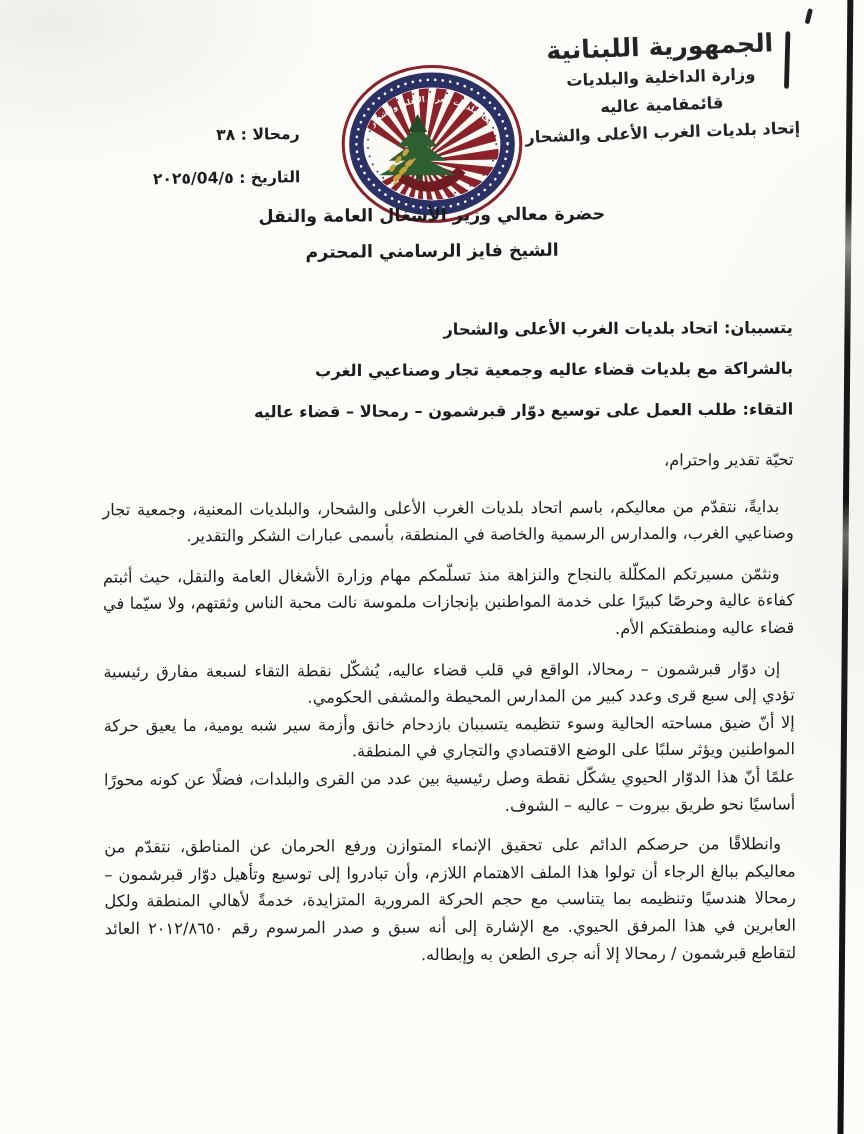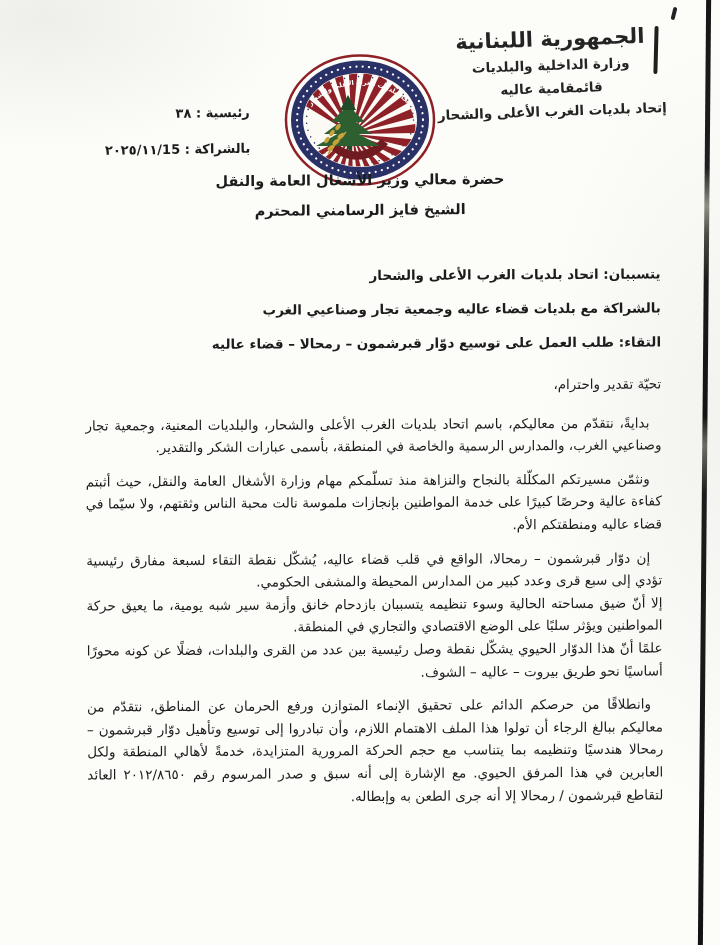--- a/index.html
+++ b/index.html
@@ -145,26 +145,26 @@
       </g>
 
       <text font-size="6.5" font-weight="bold" fill="#ffffff" text-anchor="middle" font-family="DejaVu Sans, sans-serif">
         <textPath href="#sealArc" startOffset="50%">اتحاد بلديات الغرب الأعلى والشحار</textPath>
       </text>
     </svg>
   </div>
 
   <div class="refs">
     <div class="ref-line">
-      <span>رئيسية :</span>
+      <span>رمحالا :</span>
       <span>٣٨</span>
     </div>
     <div class="ref-line">
-      <span>بالشراكة :</span>
-      <span>٢٠٢٥/١١/15</span>
+      <span>التاريخ :</span>
+      <span>٢٠٢٥/04/٥</span>
     </div>
   </div>
 
   <div class="addressee">
     <div class="a1">حضرة معالي وزير الأشغال العامة والنقل</div>
     <div class="a2">الشيخ فايز الرسامني المحترم</div>
   </div>
 
   <div class="letter-body">
     <div class="meta">

